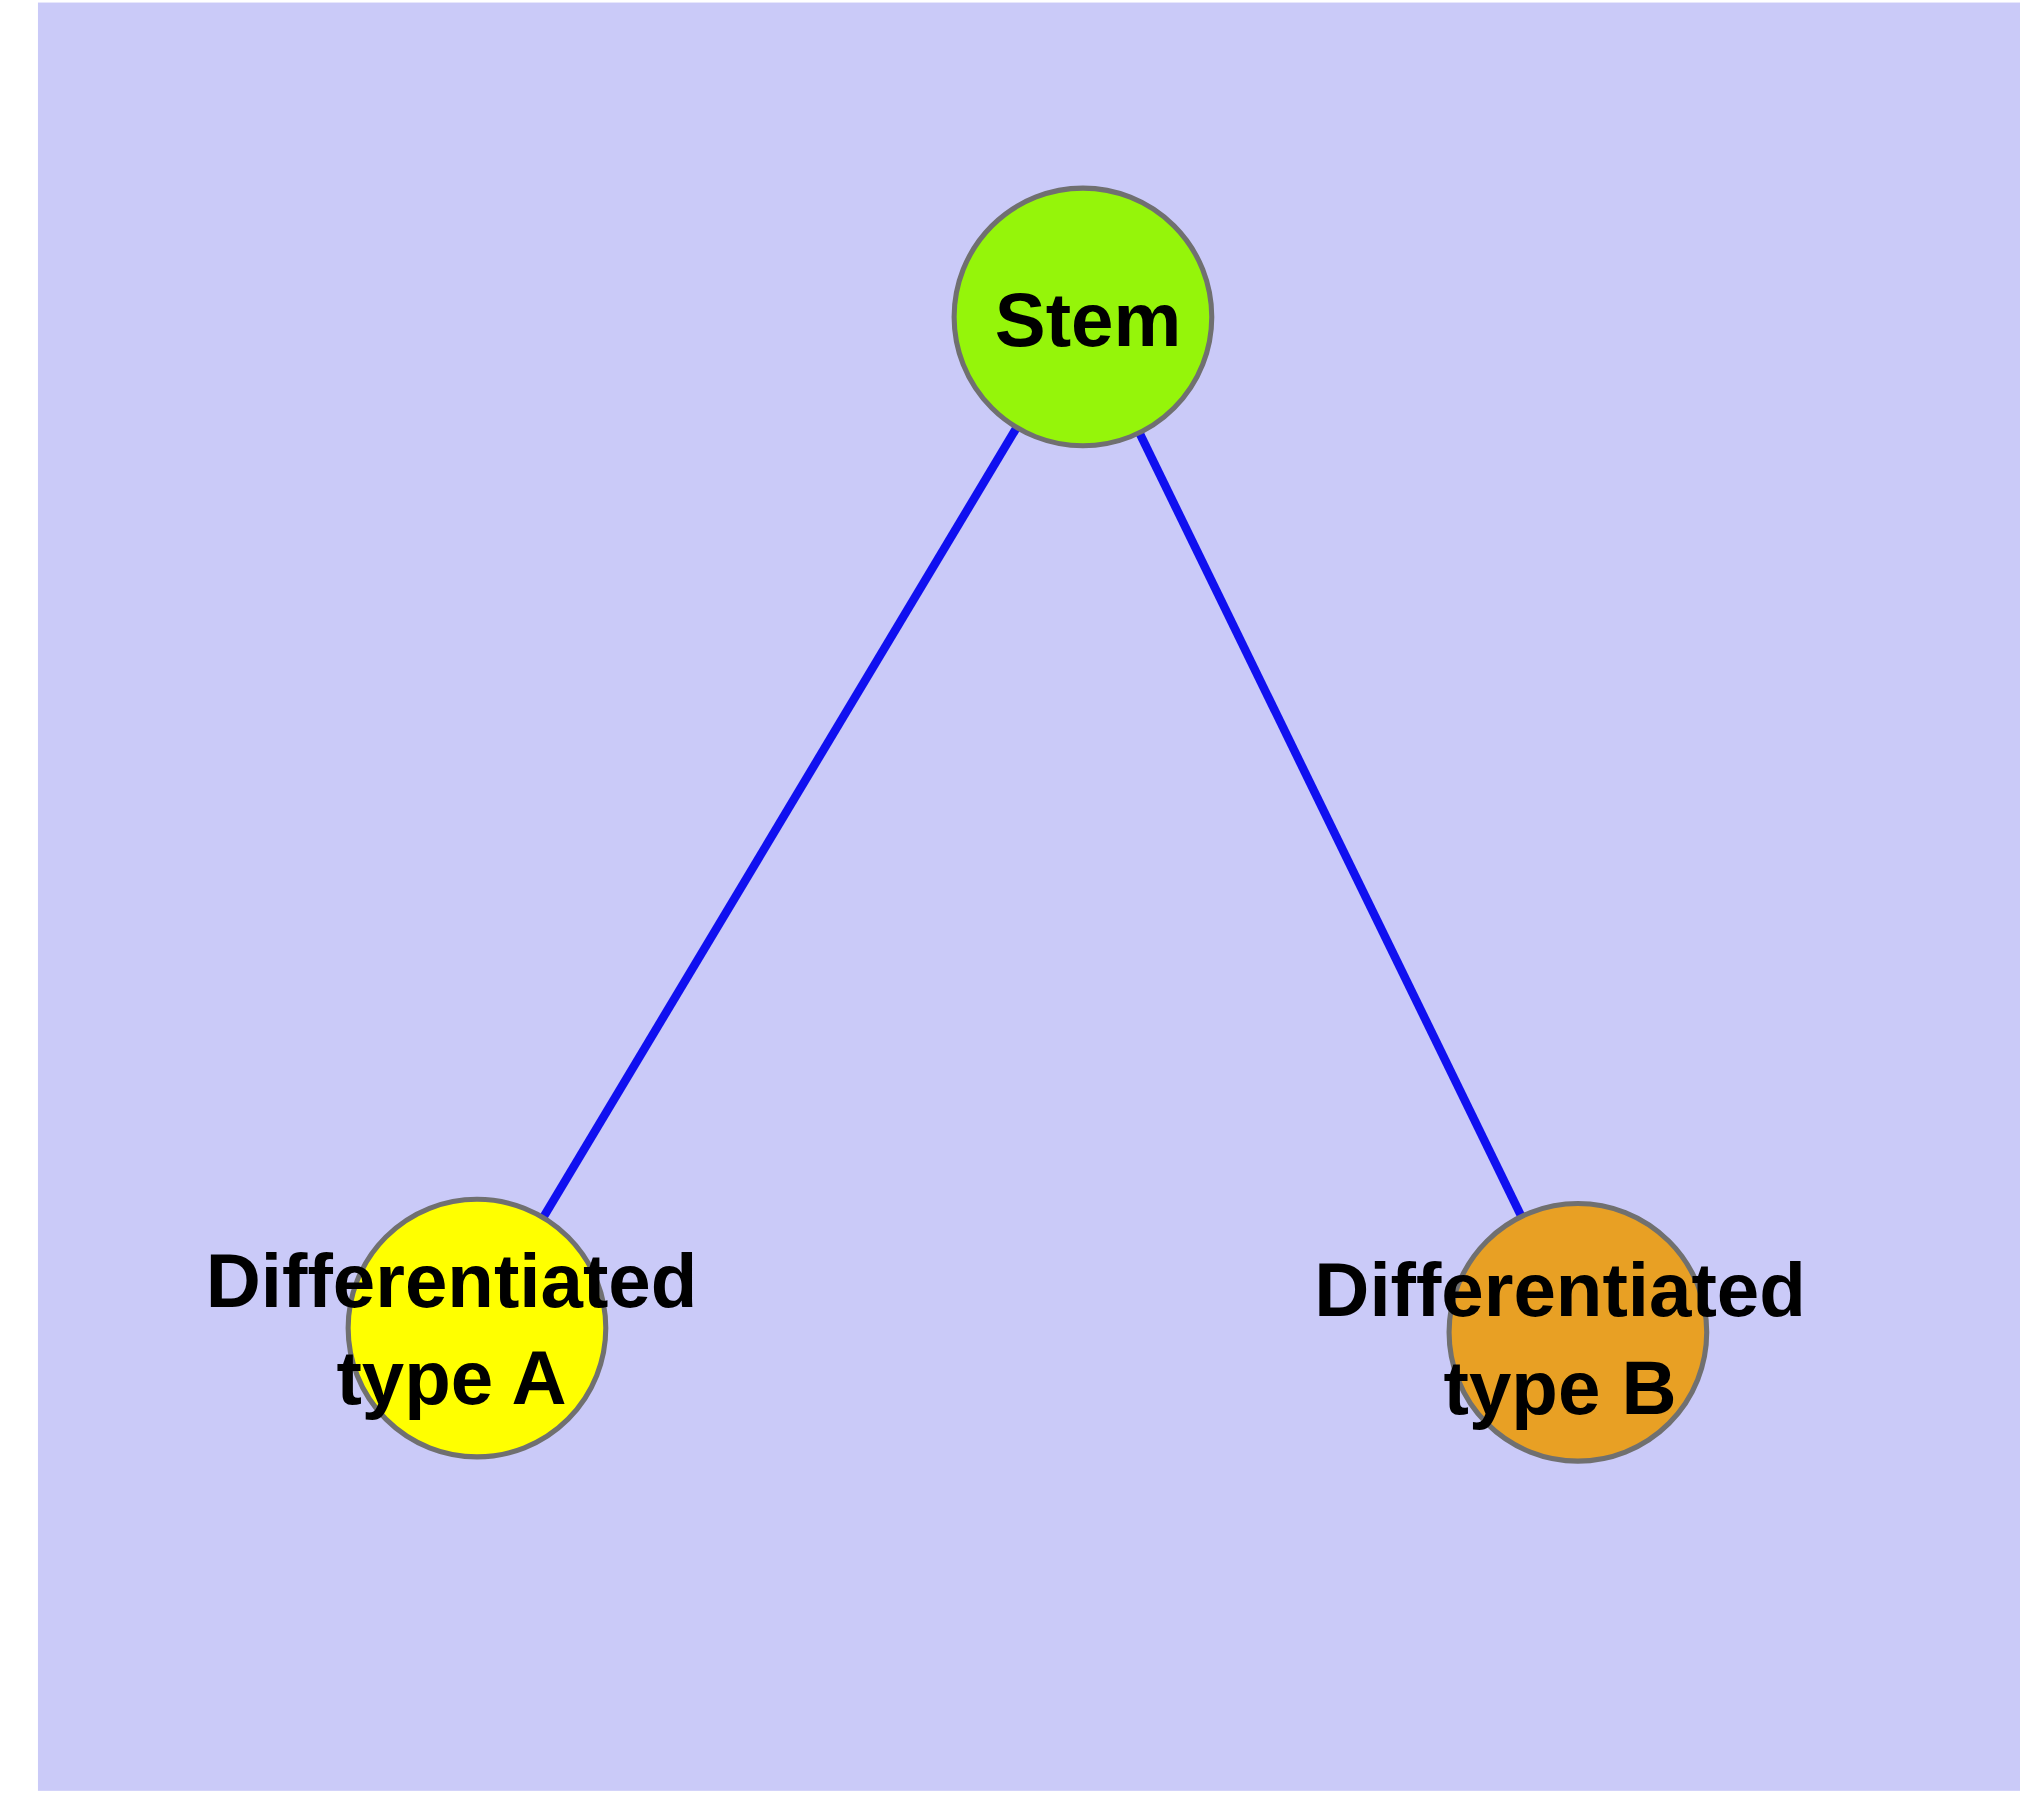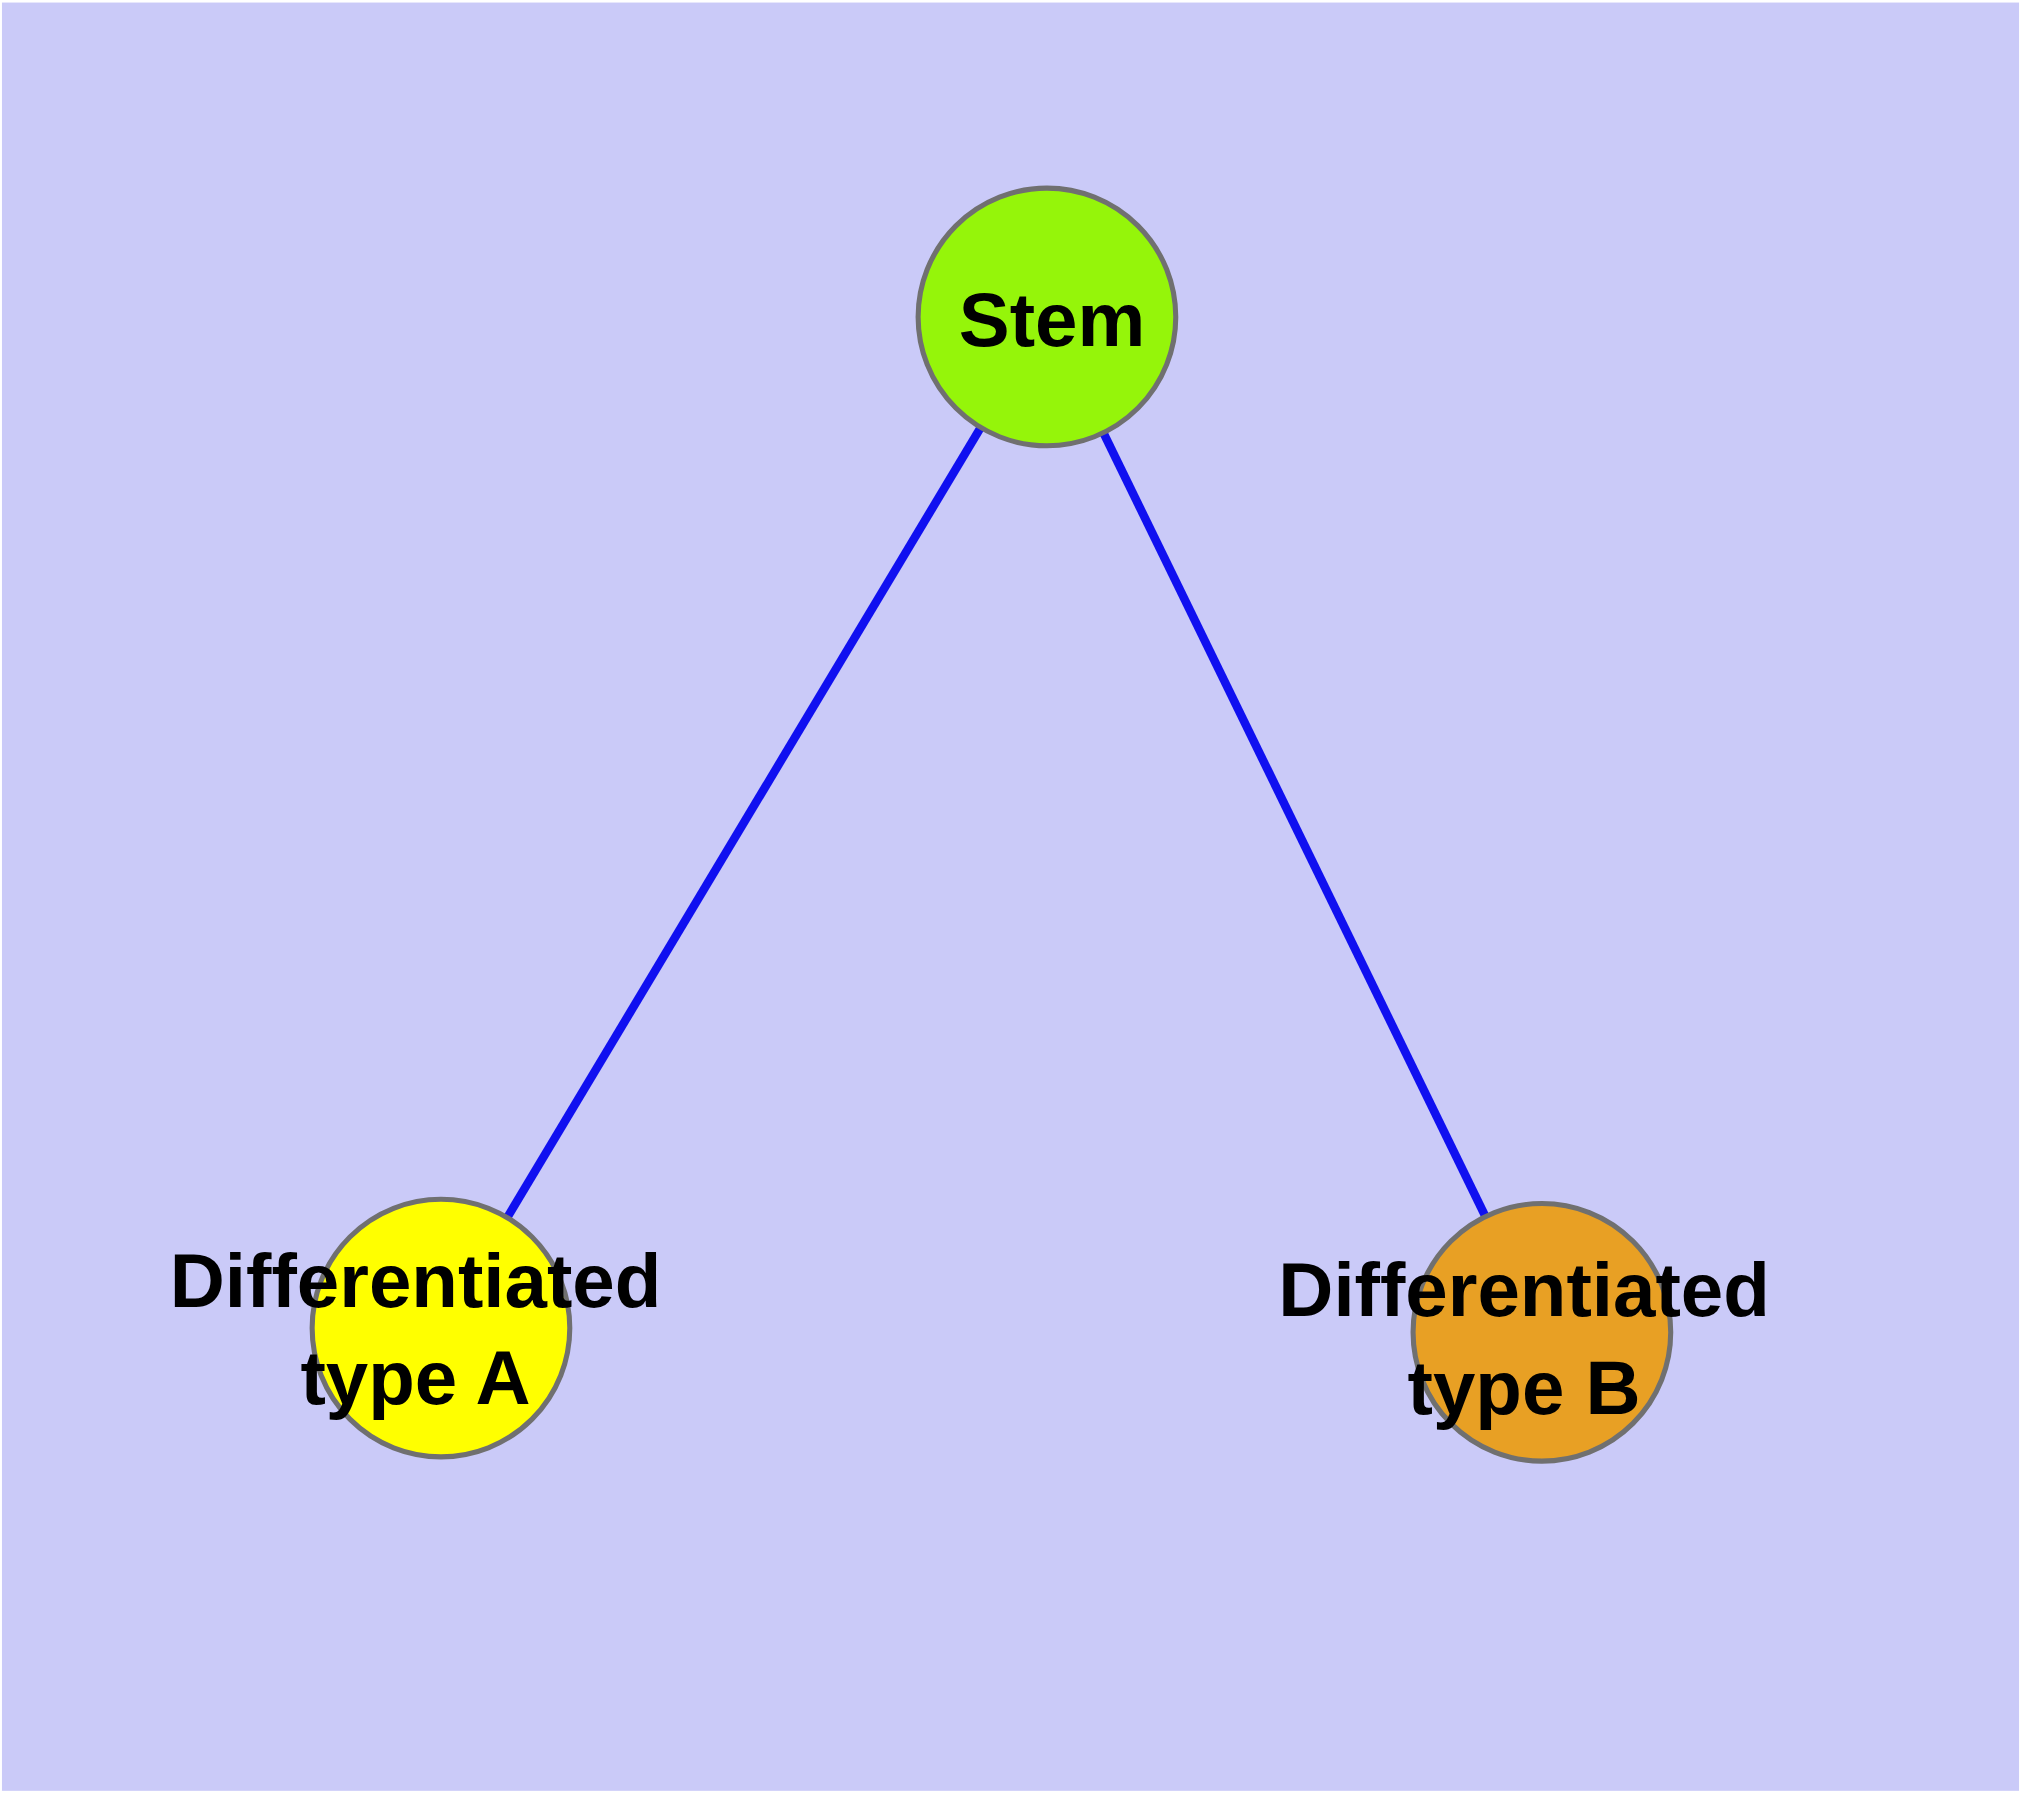--- a/index.html
+++ b/index.html
@@ -7,20 +7,21 @@
     padding: 0;
     background: #ffffff;
     width: 2021px;
     height: 1812px;
     font-family: "Liberation Sans", sans-serif;
   }
   .diagram-wrap {
     position: relative;
     width: 1817px;
     height: 1812px;
+    margin-left: 36px;
   }
   svg {
     display: block;
   }
   .node-label {
     font-family: "Liberation Sans", sans-serif;
     font-weight: bold;
     font-size: 90px;
     fill: #000000;
     text-anchor: middle;

